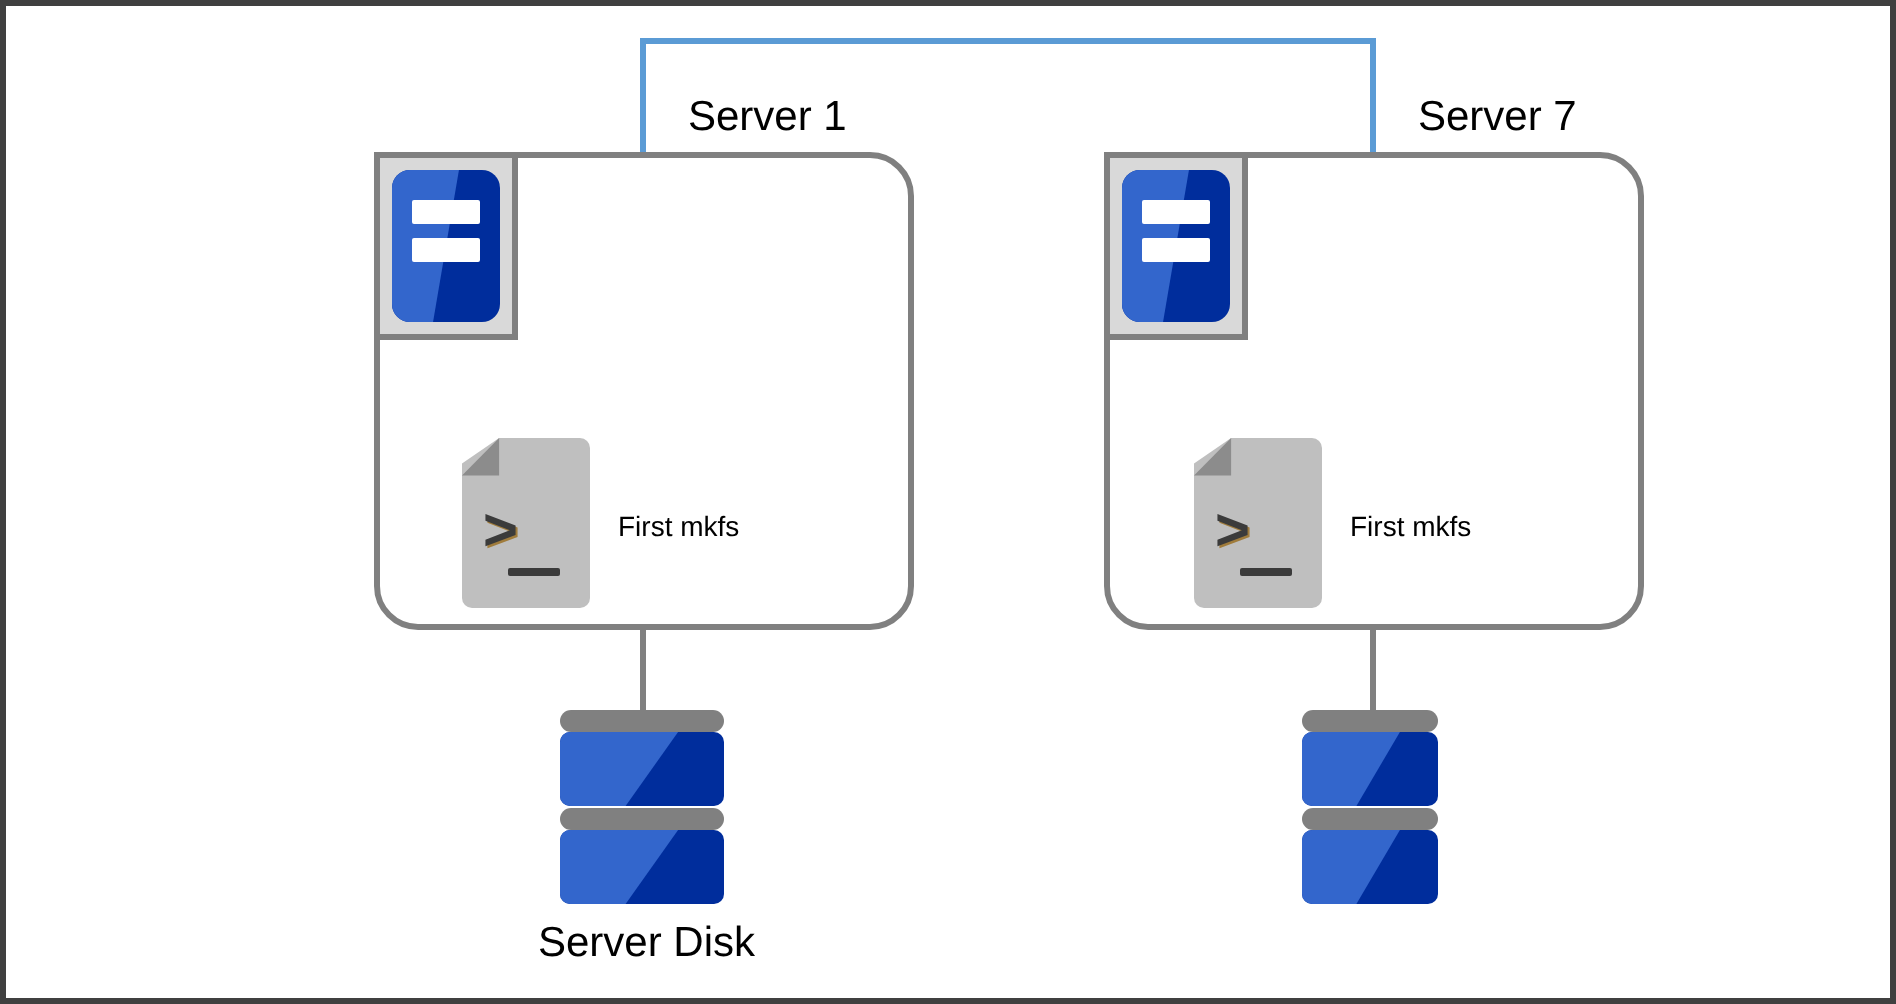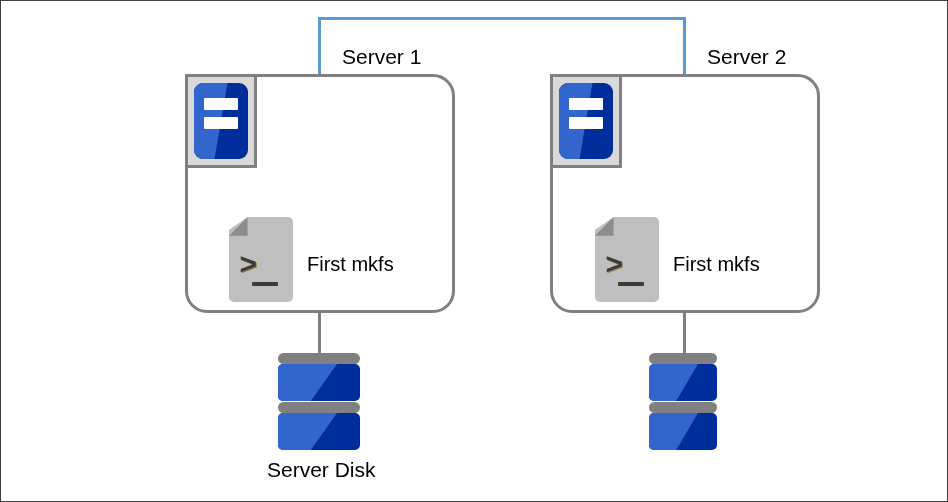--- a/index.html
+++ b/index.html
@@ -8,21 +8,21 @@
     background: #ffffff;
   }
   body {
     font-family: "Liberation Sans", sans-serif;
   }
   #canvas {
     position: relative;
     width: 948px;
     height: 502px;
     background: #ffffff;
-    border: 1px solid #404040;
+    border: 3px solid #404040;
     box-sizing: border-box;
     overflow: hidden;
   }
   .abs { position: absolute; }
 
   
   .interconnect-h {
     background: #5b9bd5;
   }
   .interconnect-v {
@@ -111,21 +111,21 @@
     position: absolute;
     left: 36%;
     top: 76%;
     width: 40%;
     height: 4px;
     background: #3b3b3b;
     border-radius: 1px;
   }
   .file-caption {
     position: absolute;
-    font-size: 20px;
+    font-size: 14px;
     color: #000000;
     white-space: nowrap;
     line-height: 1;
   }
 
   
   .connector {
     background: #808080;
   }
 
@@ -194,21 +194,21 @@
   <div class="abs connector" style="left:317px; top:312px; width:3px; height:46px;"></div>
 
   <div class="disk" style="left:277px; top:352px; width:82px; height:103px;">
     <div class="disk-plate" style="top:0px;"></div>
     <div class="disk-slab" style="top:11px; height:37px;"></div>
     <div class="disk-plate" style="top:49px;"></div>
     <div class="disk-slab" style="top:60px; height:37px;"></div>
   </div>
   <div class="disk-caption" style="left:266px; top:458px; width:105px;">Server Disk</div>
 
-  <div class="abs server-label" style="left:706px; top:45px;">Server 2</div>
+  <div class="abs server-label" style="left:706px; top:45px;">Server 7</div>
 
   <div class="abs server-box" style="left:549px; top:73px; width:270px; height:239px;"></div>
 
   <div class="abs srv-icon-frame" style="left:549px; top:73px; width:72px; height:94px;">
     <div class="srv-icon-body">
       <div class="srv-bar b1"></div>
       <div class="srv-bar b2"></div>
     </div>
   </div>
 

